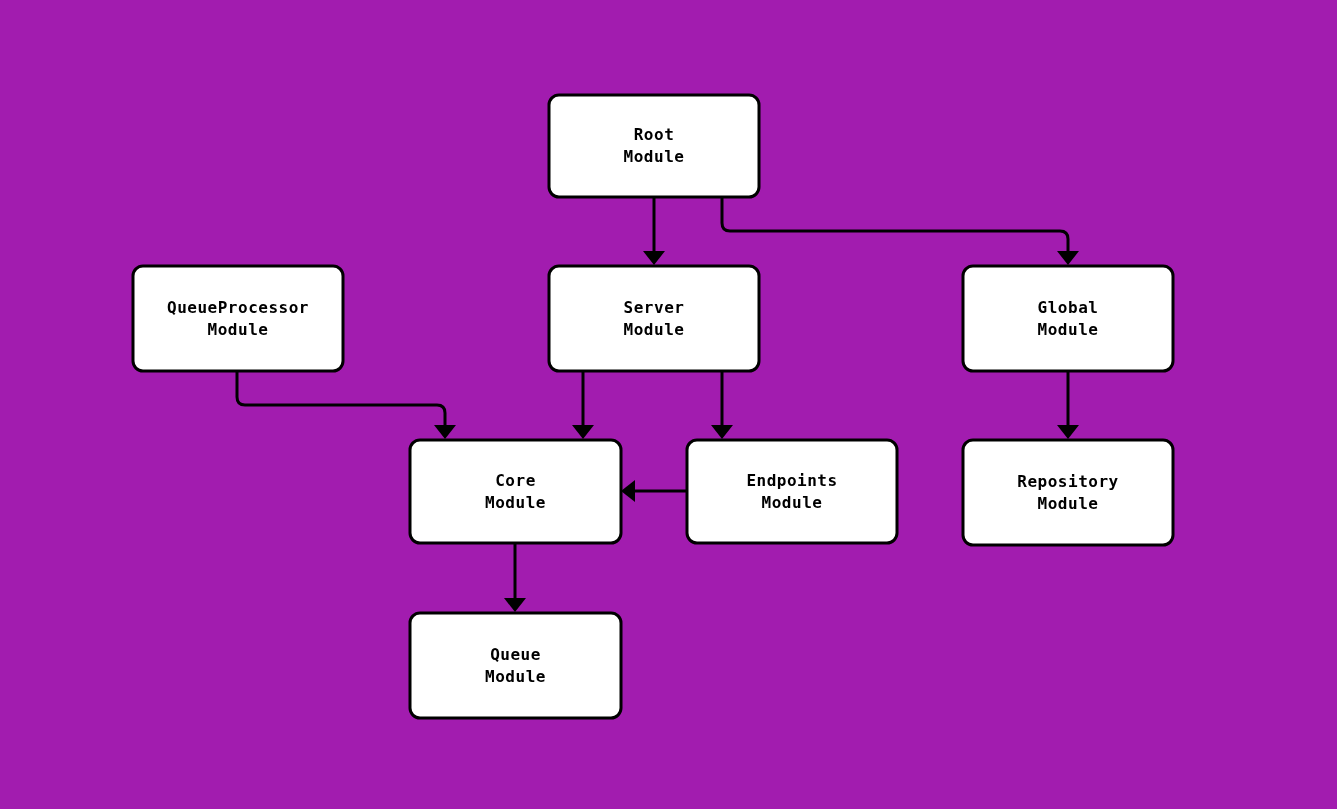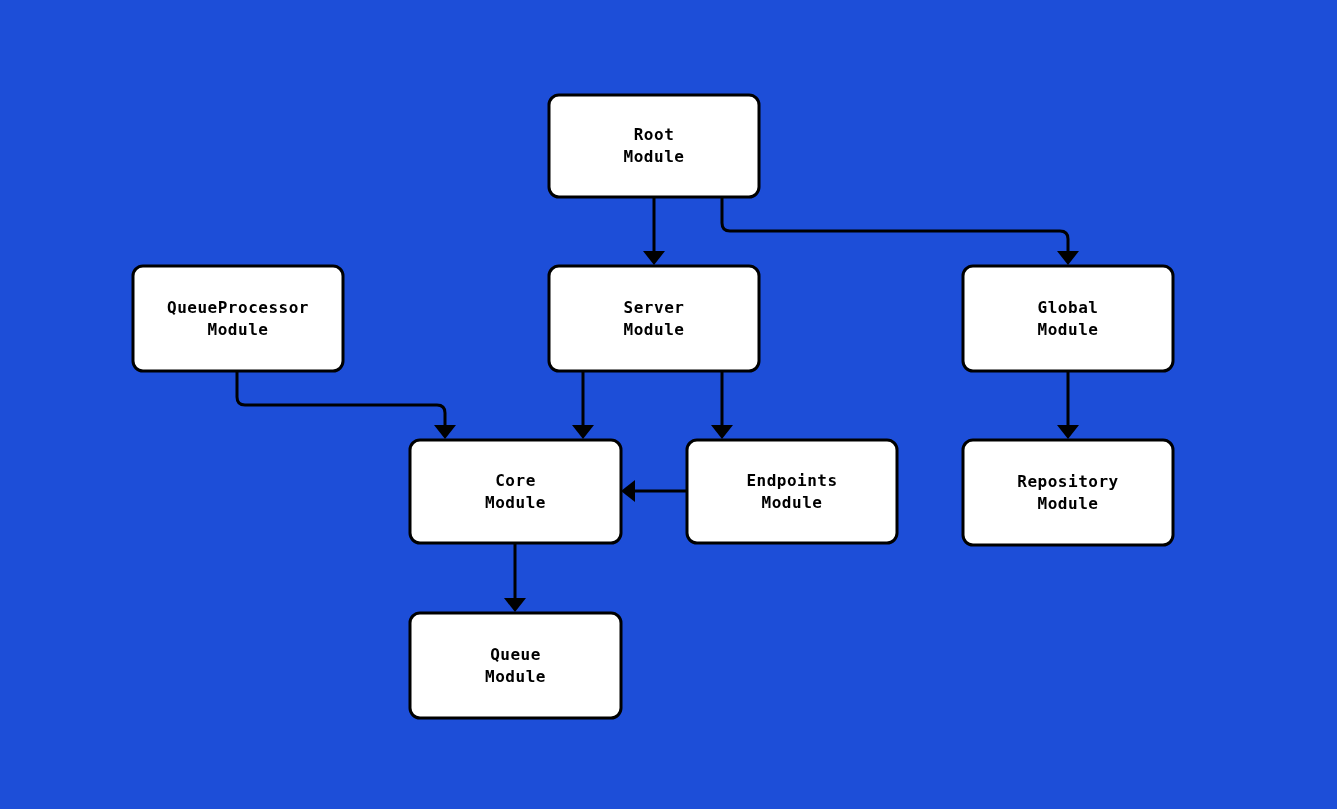--- a/index.html
+++ b/index.html
@@ -11,21 +11,21 @@
   body {
     width: 1337px;
     height: 809px;
     overflow: hidden;
     font-family: "DejaVu Sans Mono", "Liberation Mono", monospace;
   }
   #diagram-canvas {
     position: relative;
     width: 1337px;
     height: 809px;
-    background: #1d4ed8;
+    background: #a21caf;
   }
   svg.diagram-svg {
     position: absolute;
     top: 0;
     left: 0;
     width: 1337px;
     height: 809px;
     display: block;
   }
   .node-rect {

